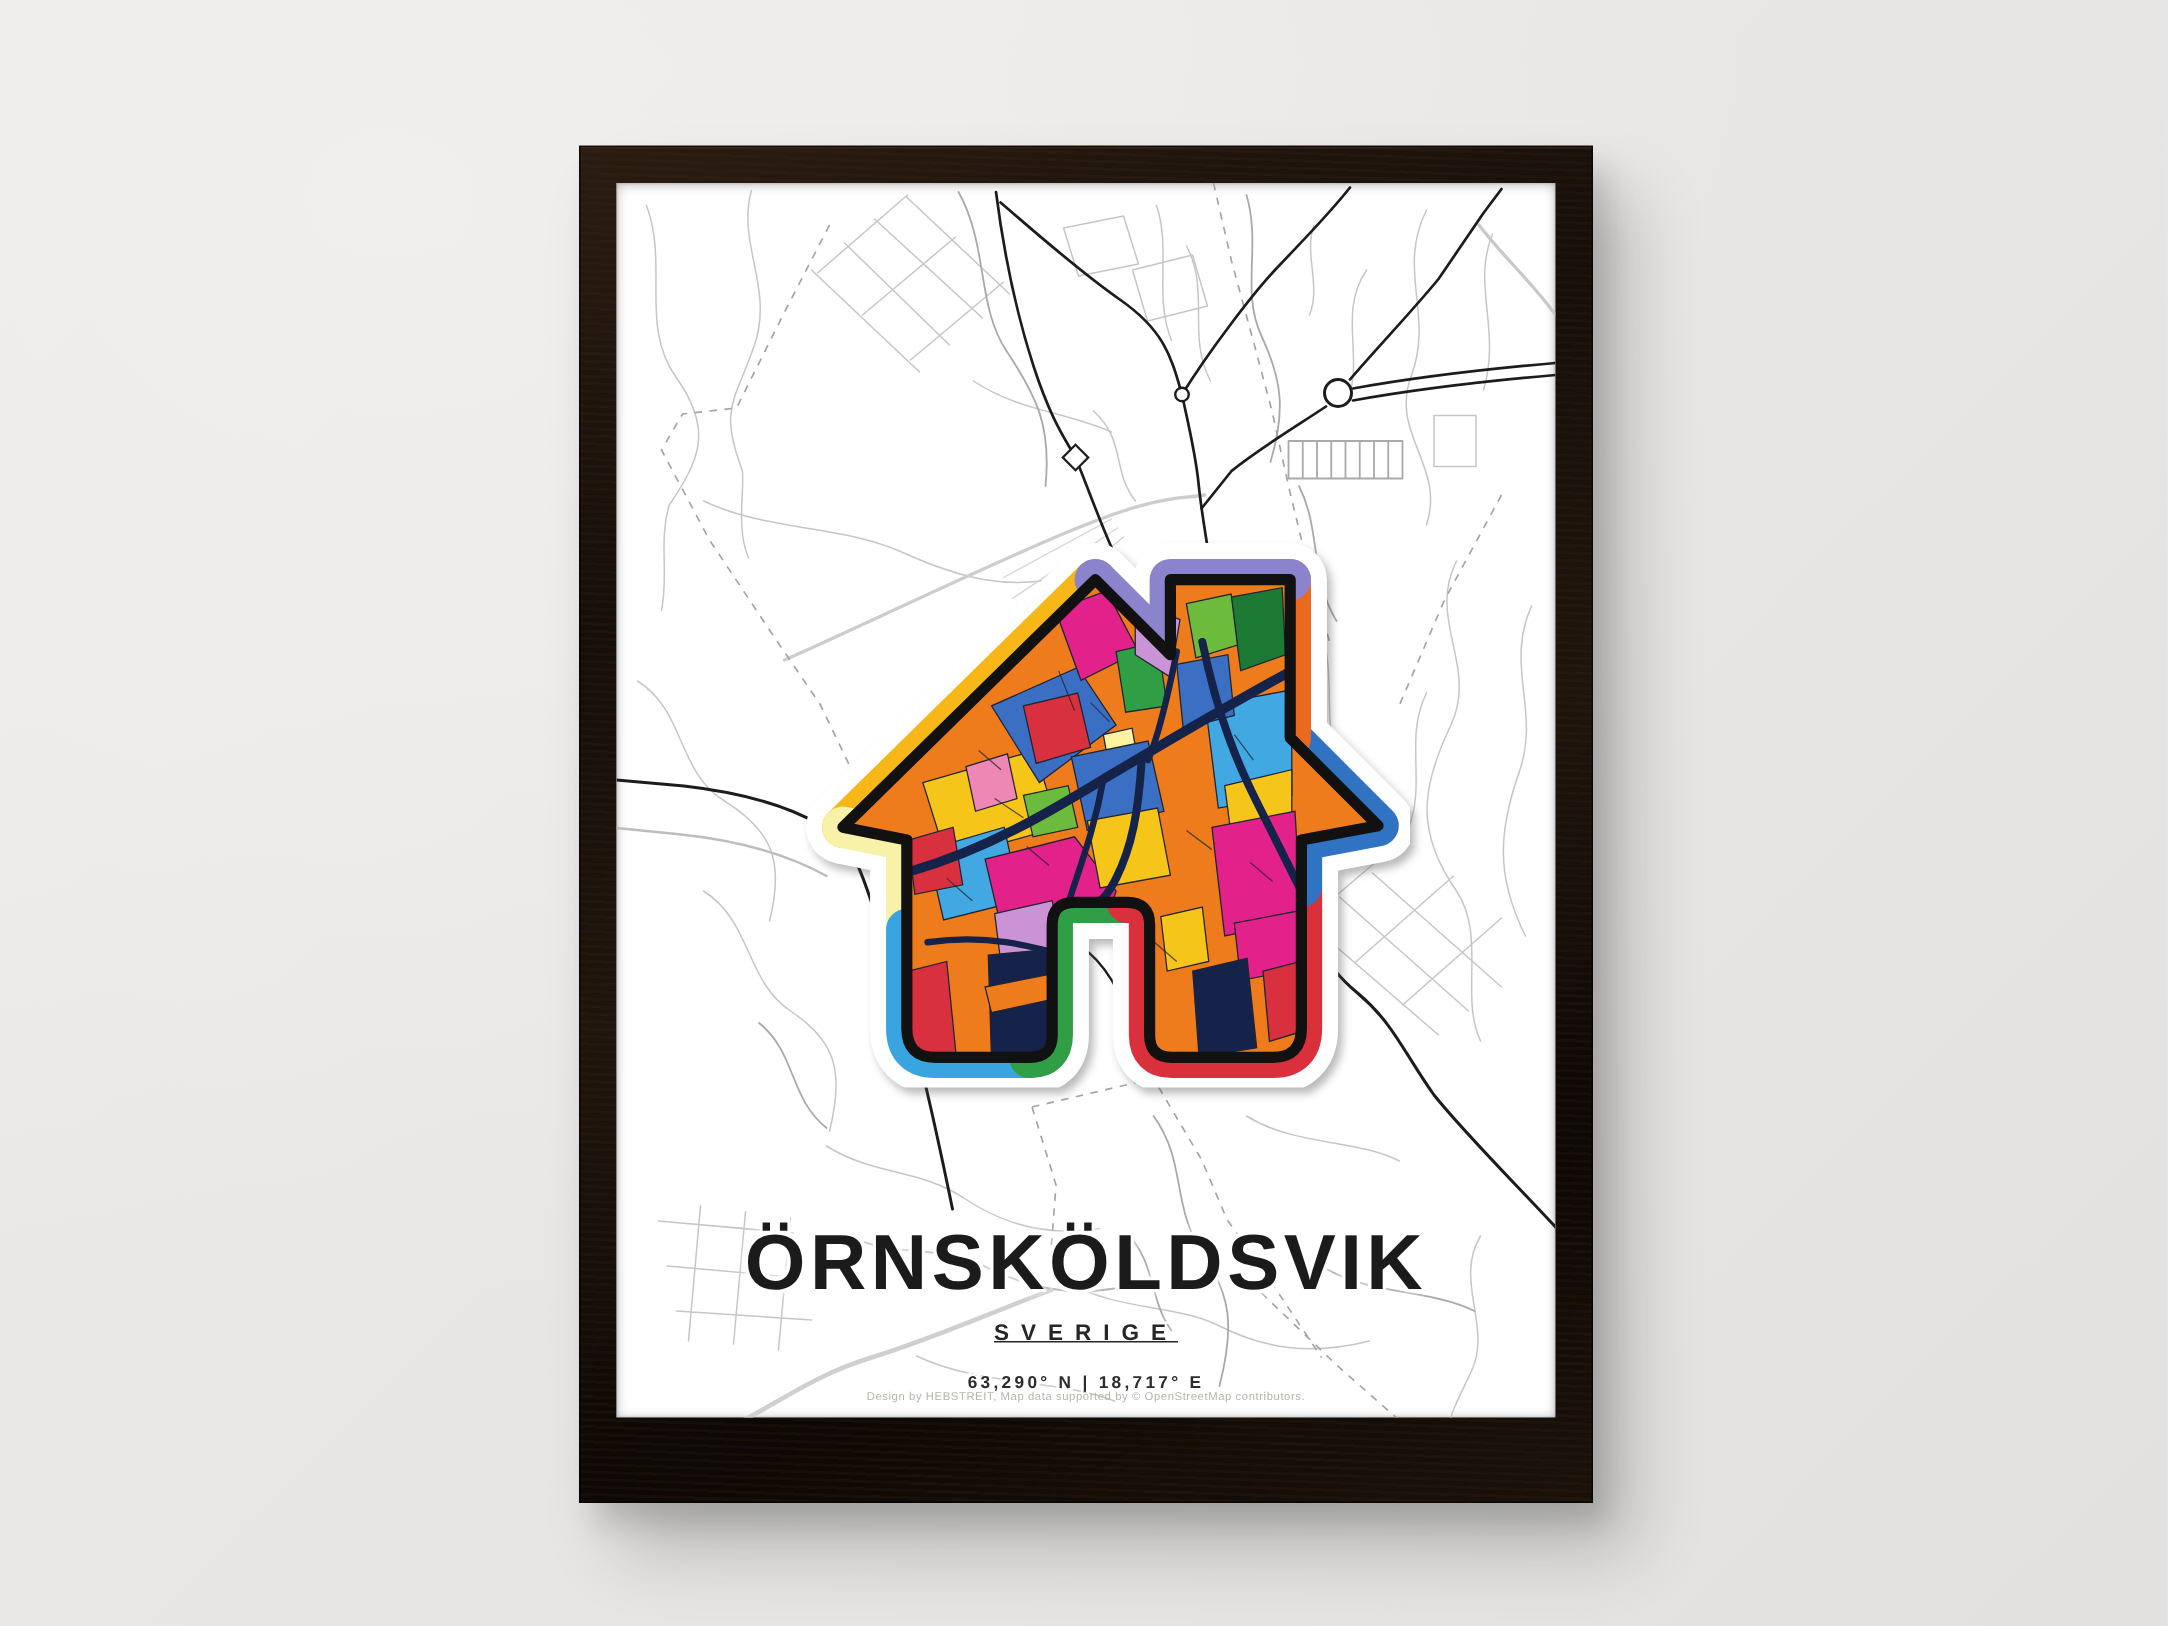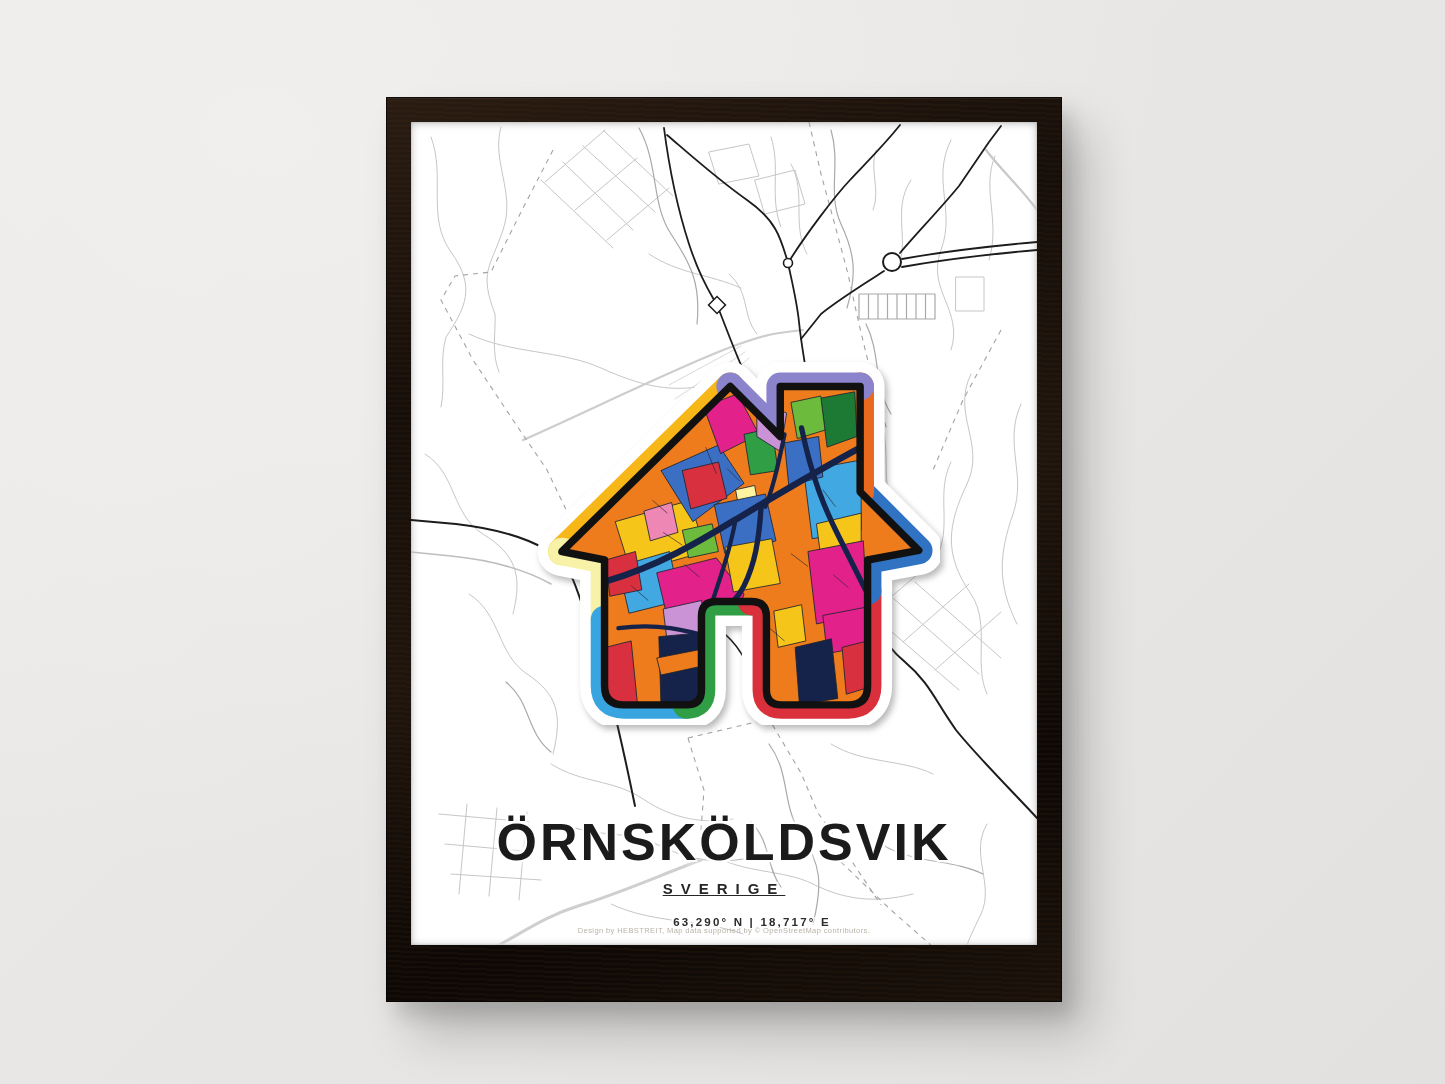--- a/index.html
+++ b/index.html
@@ -32,21 +32,21 @@
   }
   .mapsvg{position:absolute;left:0;top:0;}
   .house{
     position:absolute;left:119px;top:223px;width:410px;height:380px;
     filter:drop-shadow(3px 4px 3px rgba(70,70,70,.38));
   }
   .txt{position:absolute;left:0;width:626px;text-align:center;color:#1b1b1b;
        text-shadow:-2px -2px 0 #fff,2px -2px 0 #fff,-2px 2px 0 #fff,2px 2px 0 #fff,0 0 7px #fff,0 0 12px #fff;}
   .title{top:690px;font-size:52px;font-weight:800;letter-spacing:3px;}
   .subtitle{top:758px;font-size:15px;font-weight:600;letter-spacing:8px;color:#262626;text-decoration:underline;}
-  .coords{top:794px;font-size:11.5px;font-weight:700;letter-spacing:2.2px;color:#2c2c2c;margin-left:28px;}
+  .coords{top:794px;font-size:11.5px;font-weight:700;letter-spacing:2.2px;color:#2c2c2c;}
   .credit{top:804px;font-size:7.5px;font-weight:400;letter-spacing:.4px;color:#b9b3a8;text-shadow:none;}
 </style>
 </head>
 <body>
 
 <div class="wall">
   <div class="frame">
     <div class="poster">
 
       <svg class="mapsvg" width="626" height="855" viewBox="0 0 626 855">

